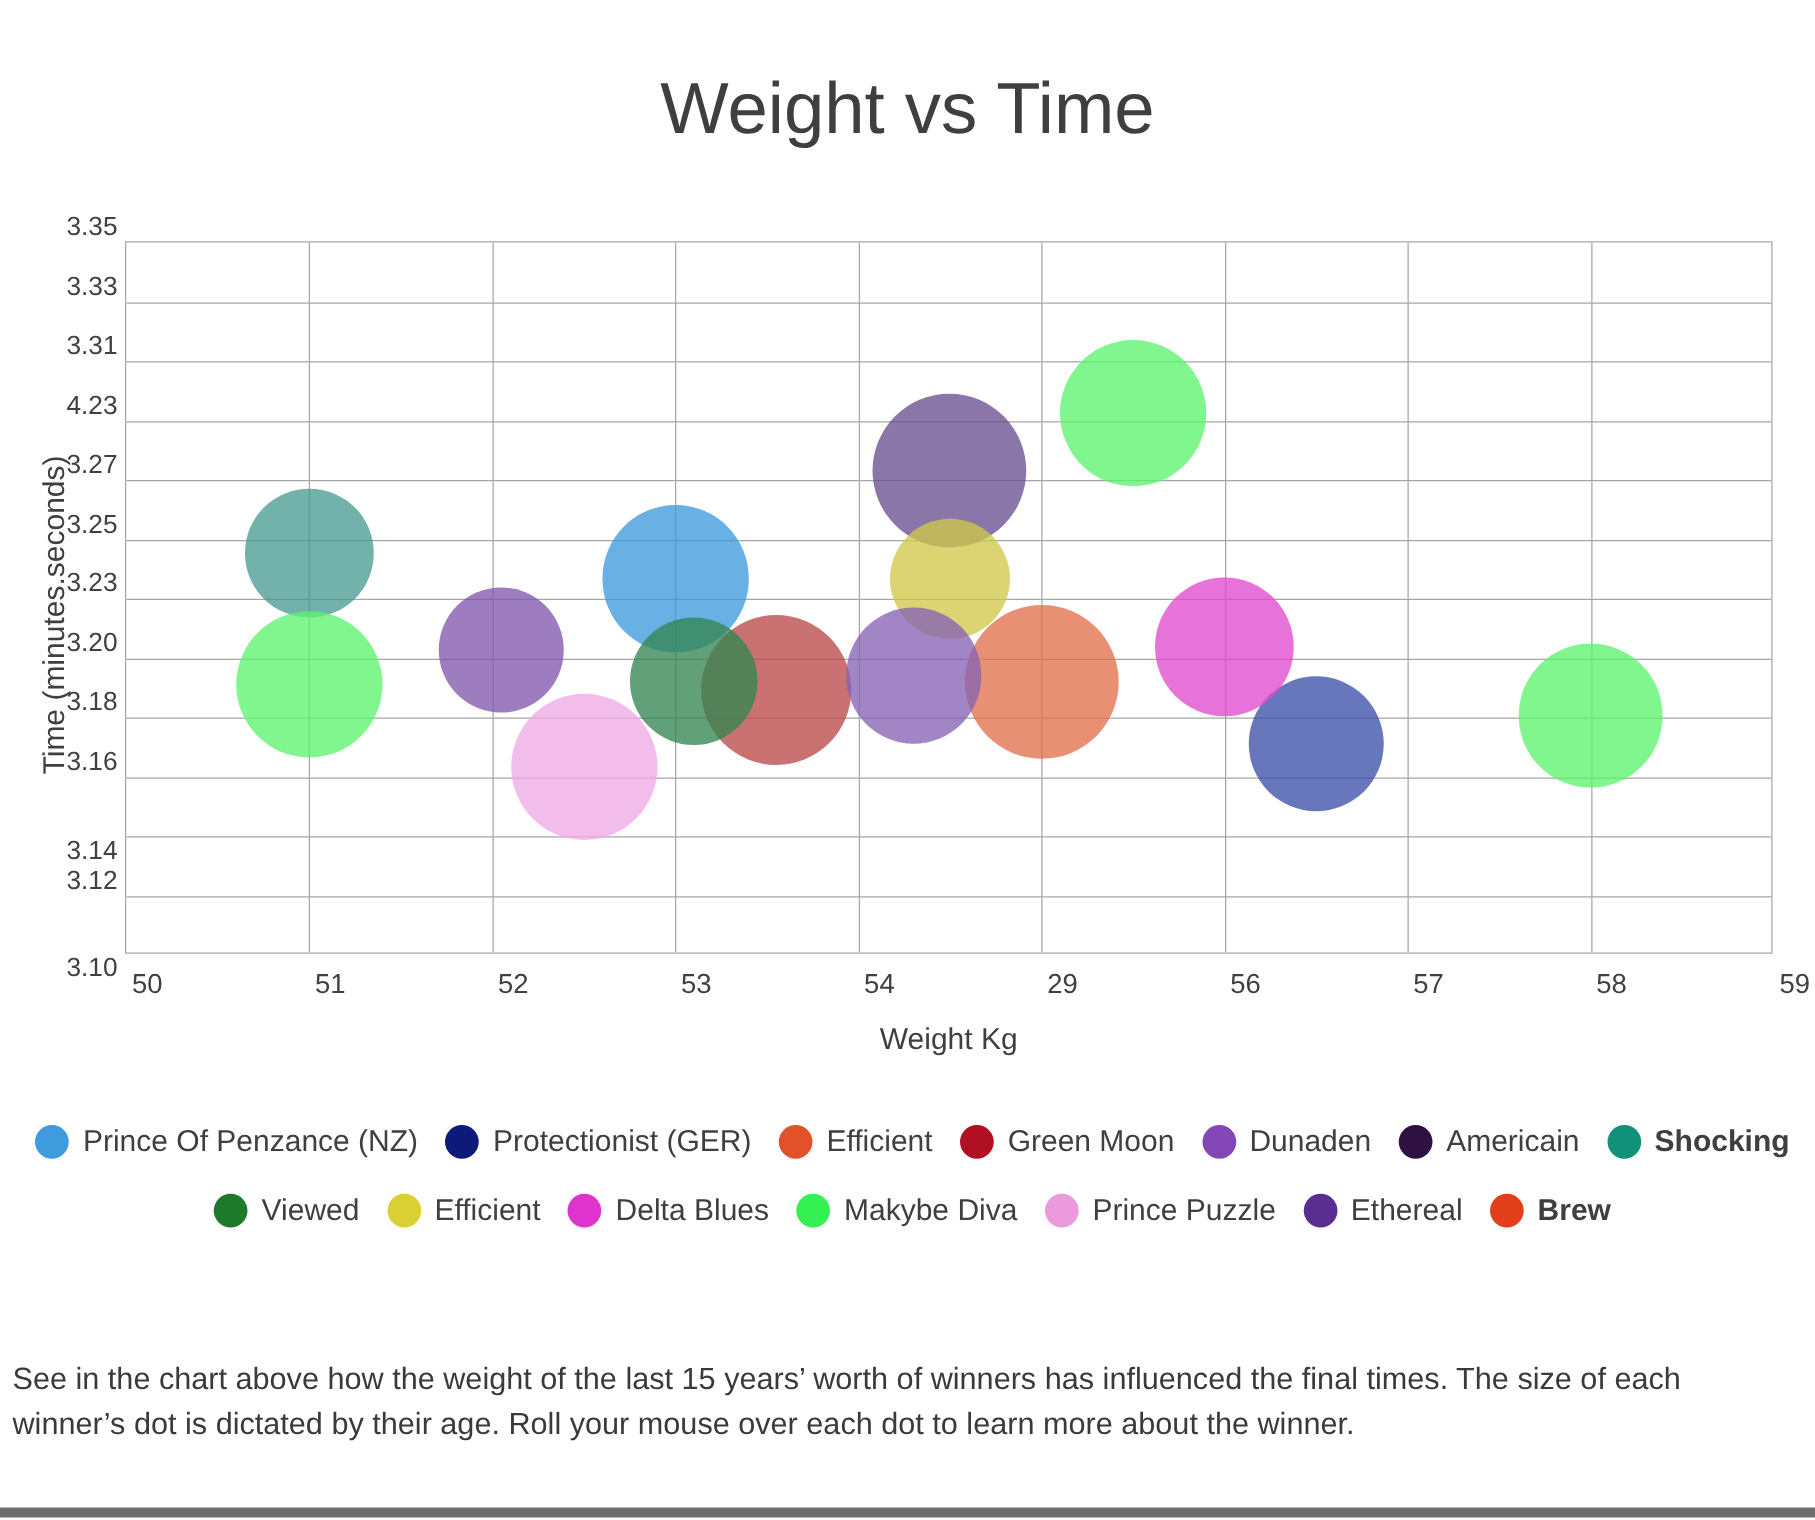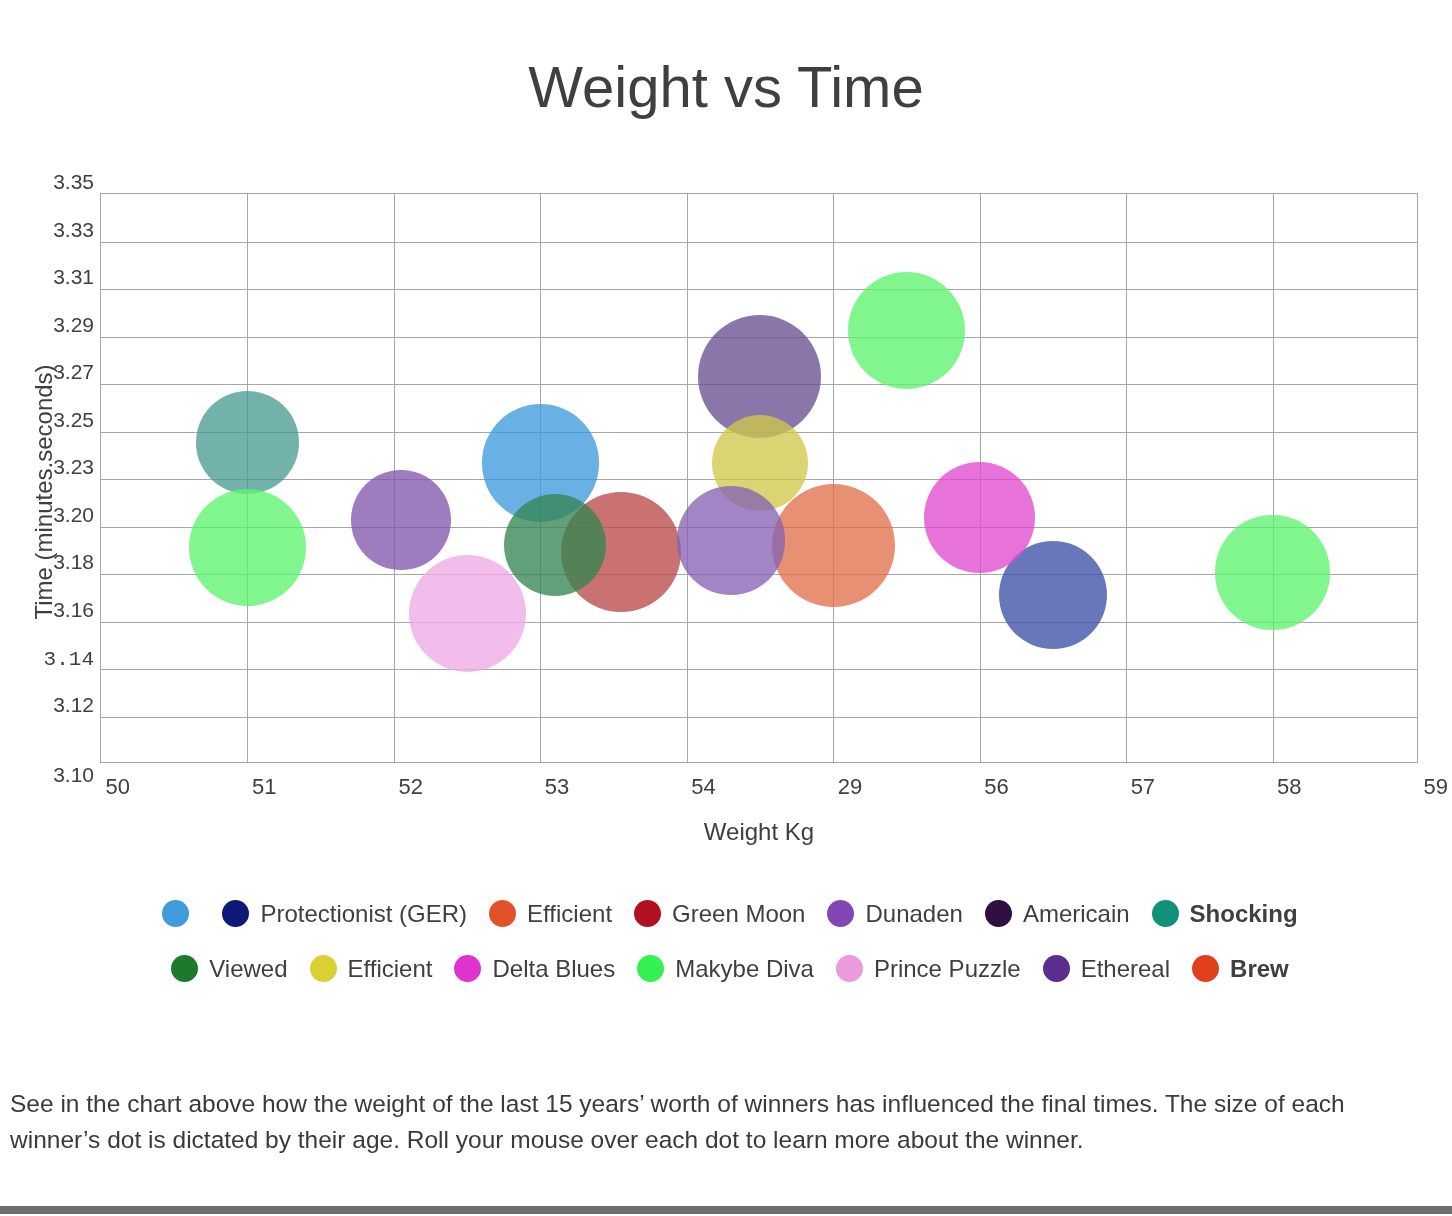--- a/index.html
+++ b/index.html
@@ -191,28 +191,28 @@
 
   <div id="chart-title">Weight vs Time</div>
 
   <div id="y-axis-title">Time (minutes.seconds)</div>
   <div id="x-axis-title">Weight Kg</div>
 
   <div id="y-ticks">
       <div class="y-tick" style="top: 171px;">3.35</div>
       <div class="y-tick" style="top: 218.5px;">3.33</div>
       <div class="y-tick" style="top: 266px;">3.31</div>
-      <div class="y-tick" style="top: 313.5px;">3.29</div>
+      <div class="y-tick" style="top: 313.5px;">4.23</div>
       <div class="y-tick" style="top: 361px; text-align: right;">3.27</div>
       <div class="y-tick" style="top: 408.5px;">3.25</div>
       <div class="y-tick" style="top: 456px;">3.23</div>
       <div class="y-tick" style="top: 503.5px;">3.20</div>
       <div class="y-tick" style="top: 551px;">3.18</div>
       <div class="y-tick" style="top: 598.5px;">3.16</div>
-      <div class="y-tick" style="top: 649px; font-family: Liberation Mono, monospace;">3.14</div>
+      <div class="y-tick" style="top: 670px;">3.14</div>
       <div class="y-tick" style="top: 693.5px;">3.12</div>
       <div class="y-tick" style="top: 764px;">3.10</div>
     </div>
   <div id="x-ticks">
       <div class="x-tick" style="left: 100px;">50</div>
       <div class="x-tick" style="left: 246.444px;">51</div>
       <div class="x-tick" style="left: 392.889px;">52</div>
       <div class="x-tick" style="left: 539.333px;">53</div>
       <div class="x-tick" style="left: 685.778px;">54</div>
       <div class="x-tick" style="left: 832.222px;">29</div>
@@ -264,20 +264,21 @@
         <div class="bubble" title="Makybe Diva 2003" style="width: 117.156px; height: 117.156px; left: 87.8667px; top: 294.822px; background: rgb(94, 244, 111);"></div>
         <div class="bubble" title="Media Puzzle" style="width: 117.156px; height: 117.156px; left: 307.533px; top: 360.942px; background: rgb(239, 170, 230);"></div>
         <div class="bubble" title="Ethereal" style="width: 108.369px; height: 108.369px; left: 575.527px; top: 292.376px; background: rgb(135, 99, 179);"></div>
       </div>
   </div>
 
   <div id="legend">
       <div class="legend-row">
         <div class="legend-item">
           <span class="legend-swatch" style="background: rgb(63, 155, 220);"></span>
+          <span class="legend-label">Prince Of Penzance (NZ)</span>
         </div>
         <div class="legend-item">
           <span class="legend-swatch" style="background: rgb(13, 26, 122);"></span>
           <span class="legend-label">Protectionist (GER)</span>
         </div>
         <div class="legend-item">
           <span class="legend-swatch" style="background: rgb(226, 82, 42);"></span>
           <span class="legend-label">Efficient</span>
         </div>
         <div class="legend-item">

